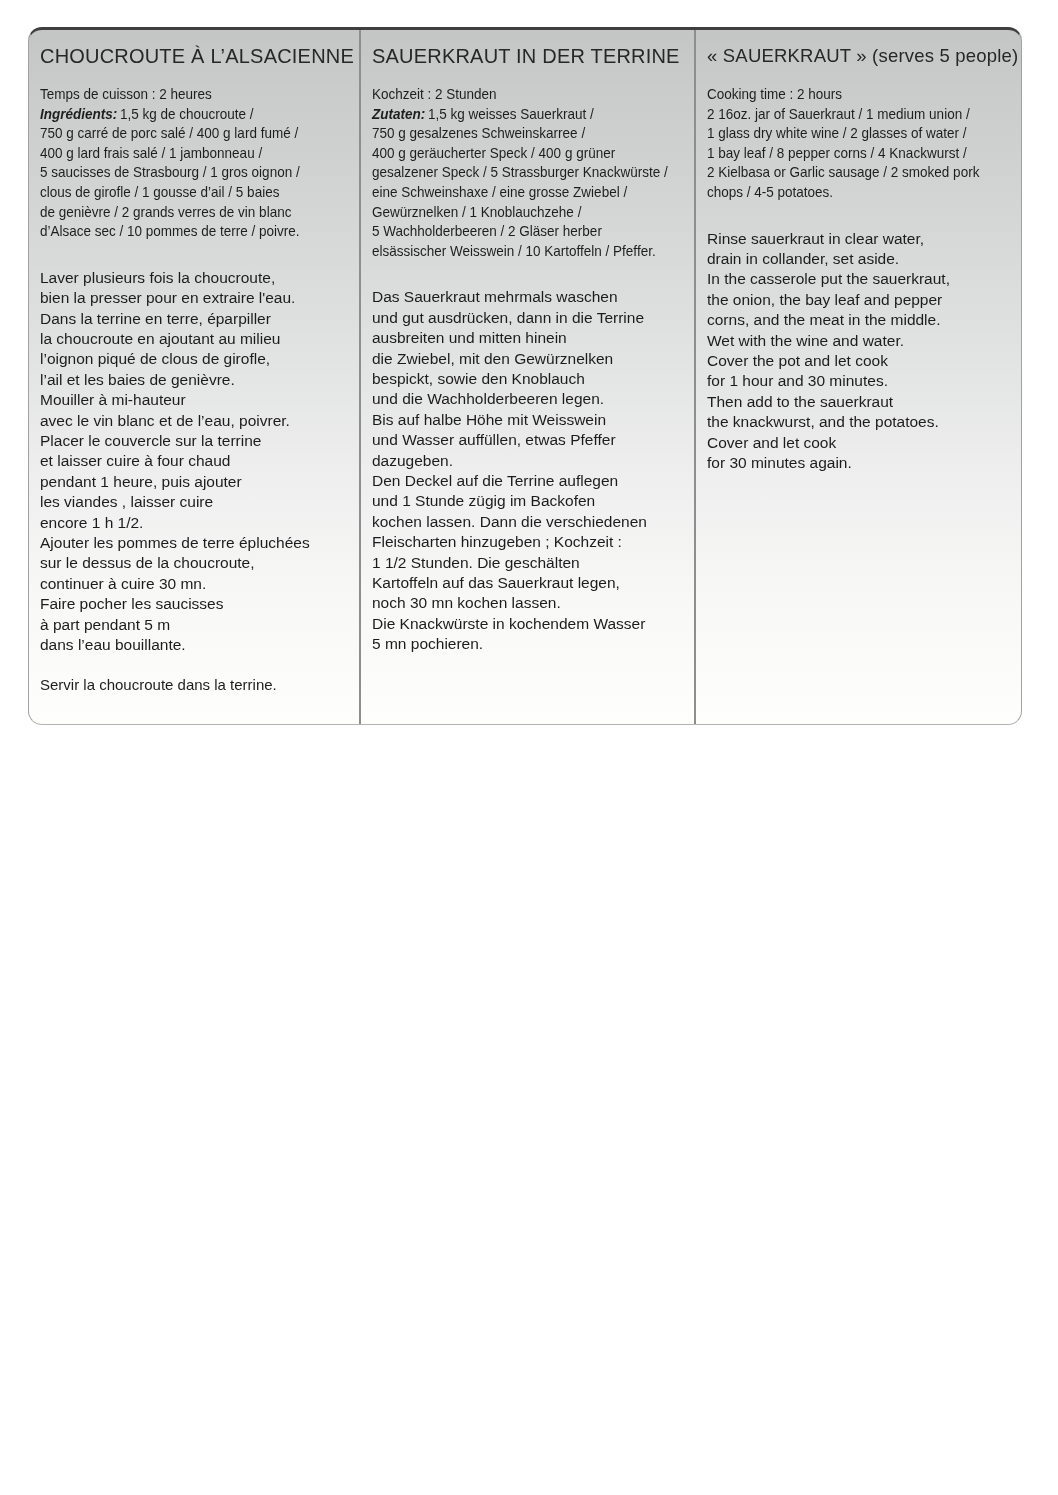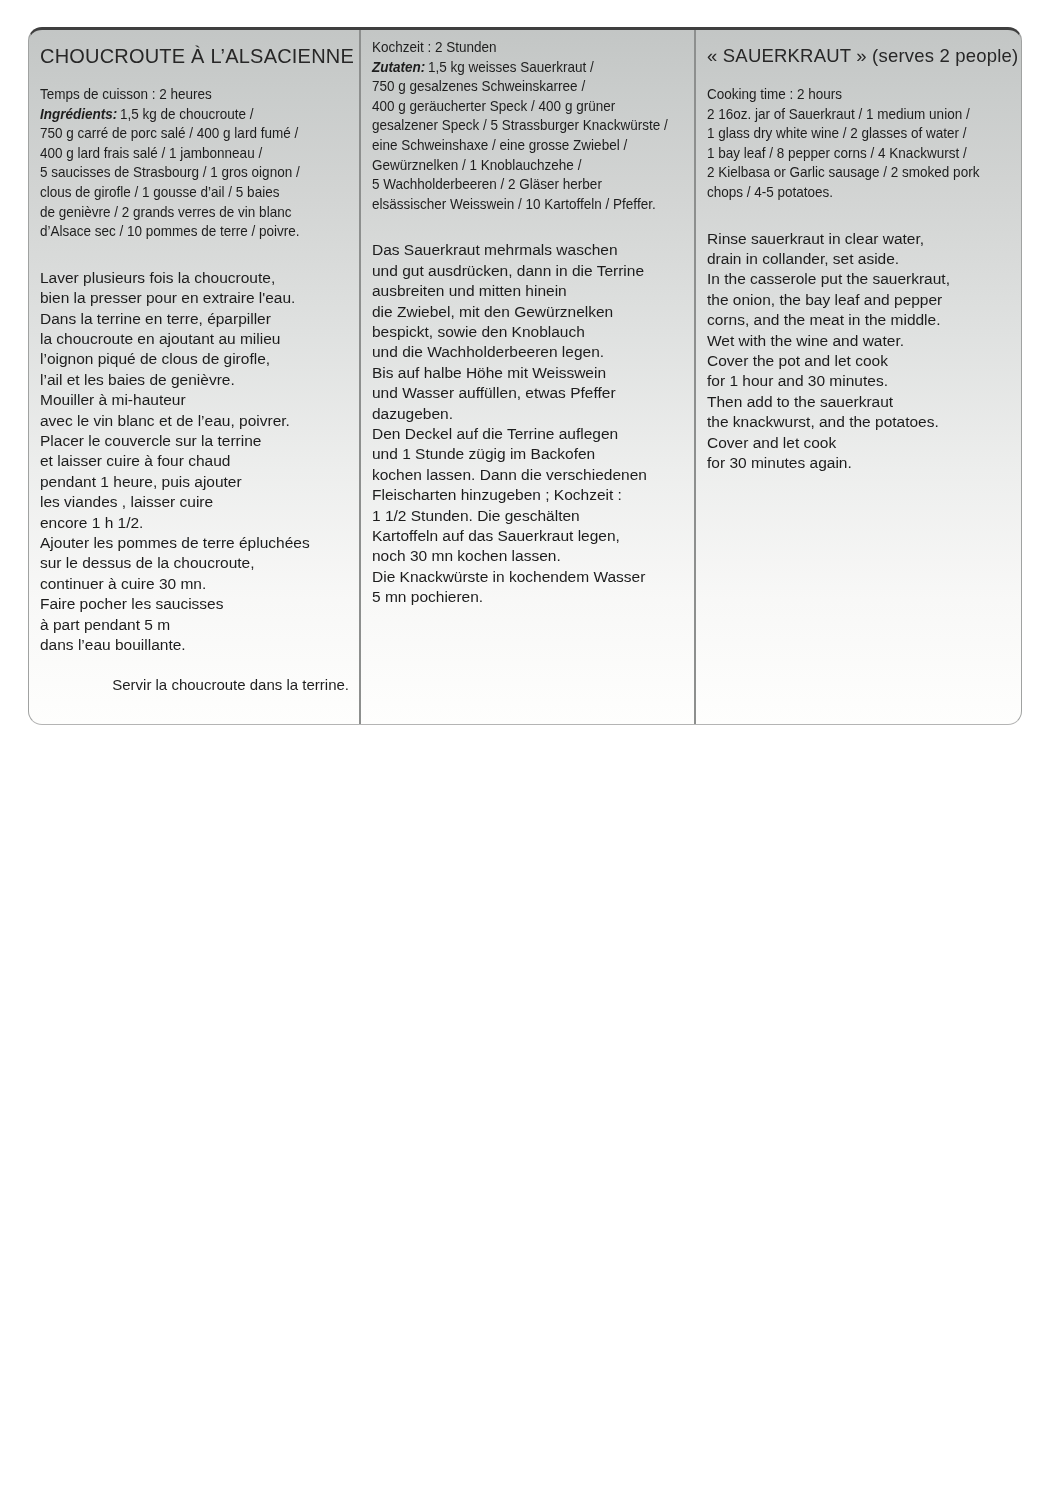--- a/index.html
+++ b/index.html
@@ -82,21 +82,20 @@
     color: #1c1c1c;
     margin: 27px 0 0 0;
     white-space: pre-line;
   }
   .closing {
     font-size: 15px;
     line-height: 20px;
     color: #1e1e1e;
     margin: 20px 0 0 0;
     white-space: pre-line;
-    text-align: right;
   }
 </style>
 </head>
 <body>
 
 <div class="page">
   <div class="card">
 
     <section class="col">
       <h2 class="hd">CHOUCROUTE À L’ALSACIENNE</h2>
@@ -123,20 +122,21 @@
 Ajouter les pommes de terre épluchées
 sur le dessus de la choucroute,
 continuer à cuire 30 mn.
 Faire pocher les saucisses
 à part pendant 5 m
 dans l’eau bouillante.</p>
       <p class="closing">Servir la choucroute dans la terrine.</p>
     </section>
 
     <section class="col">
+      <h2 class="hd">SAUERKRAUT IN DER TERRINE</h2>
       <p class="meta cond">Kochzeit : 2 Stunden</p>
       <p class="ing cond"><span class="lbl">Zutaten:</span><span>1,5 kg weisses Sauerkraut /</span><span class="lines">750 g gesalzenes Schweinskarree /
 400 g geräucherter Speck / 400 g grüner
 gesalzener Speck / 5 Strassburger Knackwürste /
 eine Schweinshaxe / eine grosse Zwiebel /
 Gewürznelken / 1 Knoblauchzehe /
 5 Wachholderbeeren / 2 Gläser herber
 elsässischer Weisswein / 10 Kartoffeln / Pfeffer.</span></p>
       <p class="dir">Das Sauerkraut mehrmals waschen
 und gut ausdrücken, dann in die Terrine
@@ -152,21 +152,21 @@
 kochen lassen. Dann die verschiedenen
 Fleischarten hinzugeben ; Kochzeit :
 1 1/2 Stunden. Die geschälten
 Kartoffeln auf das Sauerkraut legen,
 noch 30 mn kochen lassen.
 Die Knackwürste in kochendem Wasser
 5 mn pochieren.</p>
     </section>
 
     <section class="col">
-      <h2 class="hd">« SAUERKRAUT » (serves 2 people)</h2>
+      <h2 class="hd">« SAUERKRAUT » (serves 5 people)</h2>
       <p class="meta cond">Cooking time : 2 hours</p>
       <p class="ing cond"><span class="lbl"></span><span>2 16oz. jar of Sauerkraut / 1 medium union /</span><span class="lines">1 glass dry white wine / 2 glasses of water /
 1 bay leaf / 8 pepper corns / 4 Knackwurst /
 2 Kielbasa or Garlic sausage / 2 smoked pork
 chops / 4-5 potatoes.</span></p>
       <p class="dir">Rinse sauerkraut in clear water,
 drain in collander, set aside.
 In the casserole put the sauerkraut,
 the onion, the bay leaf and pepper
 corns, and the meat in the middle.

